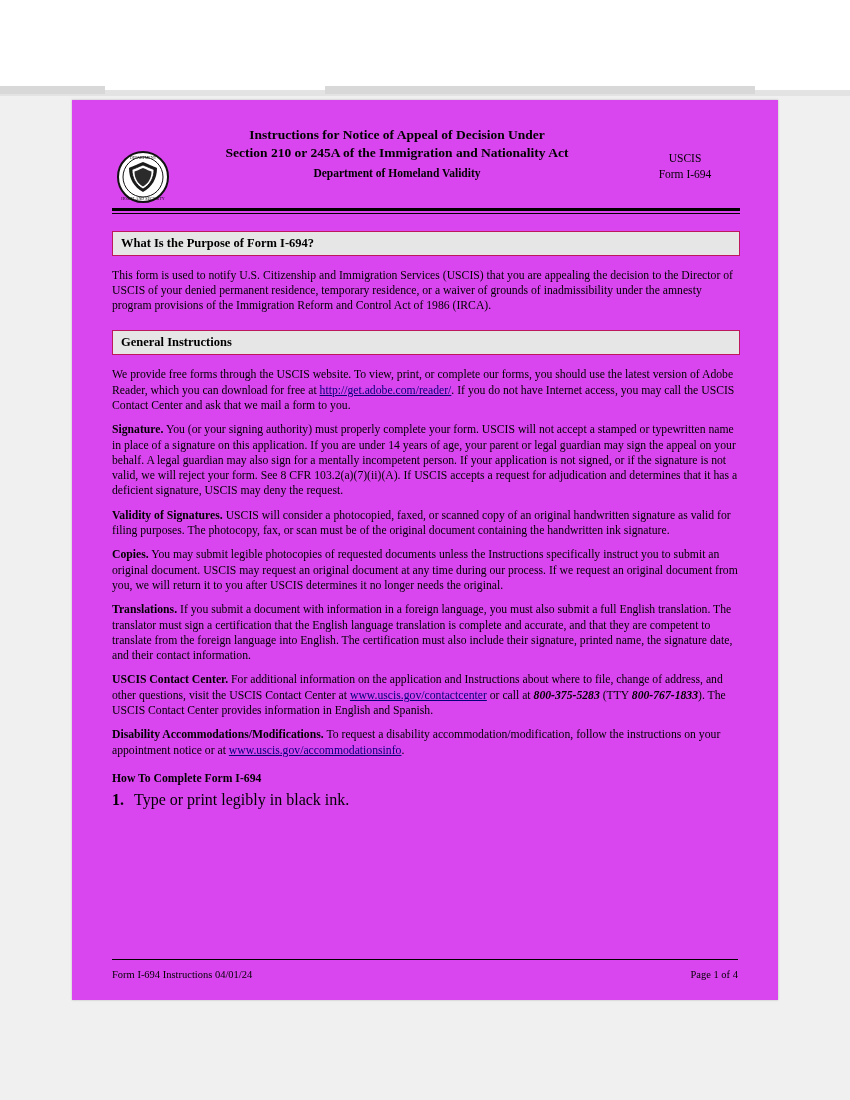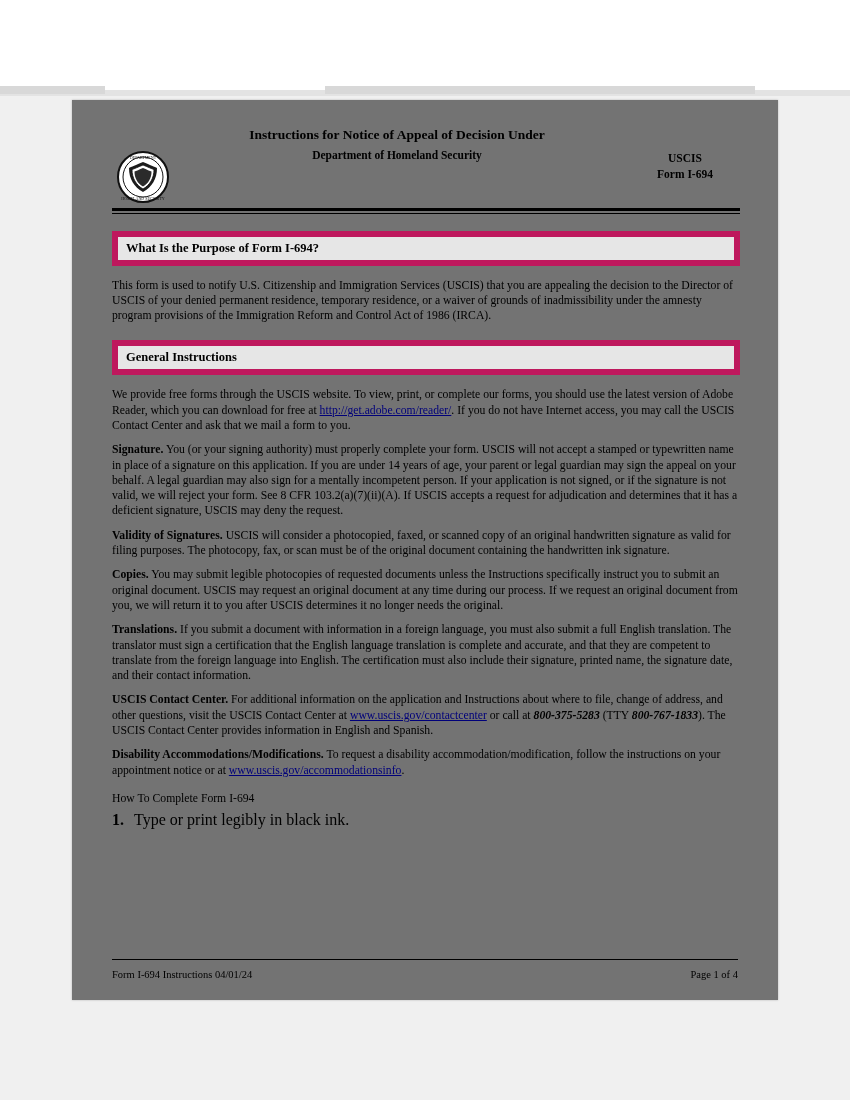--- a/index.html
+++ b/index.html
@@ -37,21 +37,21 @@
     background: #d8d8d8;
   }
 
   
   .page {
     position: absolute;
     left: 72px;
     top: 100px;
     width: 706px;
     height: 900px;
-    background: #737373;
+    background: #d946ef;
     box-shadow: 0 0 2px rgba(0,0,0,0.25);
   }
   .page-inner {
     position: absolute;
     left: 40px;
     top: 22px;
     width: 628px;
   }
 
   
@@ -89,36 +89,36 @@
     font-size: 11.5px;
     line-height: 16px;
   }
   .hdr-right {
     position: absolute;
     right: 0px;
     top: 28px;
     width: 110px;
     text-align: center;
     font-size: 11.5px;
-    font-weight: bold;
+    font-weight: normal;
     line-height: 16px;
   }
 
   .rule-thick {
     border-top: 3px solid #000;
     margin-top: 4px;
   }
   .rule-thin {
     border-top: 1px solid #000;
     margin-top: 1.5px;
   }
 
   .section-bar {
     background: #e6e6e6;
-    border: 6px solid #be185d;
+    border: 1px solid #be185d;
     padding: 4px 8px;
     font-size: 12.5px;
     font-weight: bold;
     margin-top: 17px;
   }
 
   p.body {
     font-size: 11.7px;
     line-height: 15.3px;
     margin: 9px 0 0 0;
@@ -128,21 +128,21 @@
   .lbl { font-weight: bold; }
   a.link {
     color: #00007a;
     font-weight: normal;
     text-decoration: underline;
   }
   .b { font-weight: bold; font-style: italic; }
 
   .howto {
     font-size: 11.7px;
-    font-weight: normal;
+    font-weight: bold;
     margin-top: 14px;
   }
   .numlist {
     margin-top: 7px;
     font-size: 16px;
     line-height: 15.3px;
   }
   .numlist .num {
     display: inline-block;
     width: 22px;
@@ -186,21 +186,22 @@
           <circle cx="27" cy="27" r="20" fill="#ffffff" stroke="#111" stroke-width="1"></circle>
           <path d="M27 12 C34 15 39 17 41 18 C41 29 36 37 27 42 C18 37 13 29 13 18 C15 17 20 15 27 12 Z" fill="#1b1b1b"></path>
           <path d="M27 15 C32 17 36 19 38 19.5 C38 28 34 35 27 39 C20 35 16 28 16 19.5 C18 19 22 17 27 15 Z" fill="#ffffff" stroke="#111" stroke-width="0.8"></path>
           <path d="M27 18 C30.5 19.5 34 21 35.5 21.5 C35.5 28 32.5 33.5 27 36.5 C21.5 33.5 18.5 28 18.5 21.5 C20 21 23.5 19.5 27 18 Z" fill="#2b2b2b"></path>
           <text x="27" y="8.5" font-size="4" text-anchor="middle" fill="#111" font-family="Liberation Serif, serif">DEPARTMENT</text>
           <text x="27" y="50" font-size="4" text-anchor="middle" fill="#111" font-family="Liberation Serif, serif">HOMELAND SECURITY</text>
         </svg>
       </div>
       <div class="hdr-center">
         <div class="hdr-title1">Instructions for Notice of Appeal of Decision Under</div>
-        <div class="hdr-sub1">Department of Homeland Security</div>
+        <div class="hdr-title1">Section 210 or 245A of the Immigration and Nationality Act</div>
+        <div class="hdr-sub1">Department of Homeland Validity</div>
       </div>
       <div class="hdr-right">
         <div>USCIS</div>
         <div>Form I-694</div>
       </div>
     </div>
 
     <div class="rule-thick"></div>
     <div class="rule-thin"></div>
 

